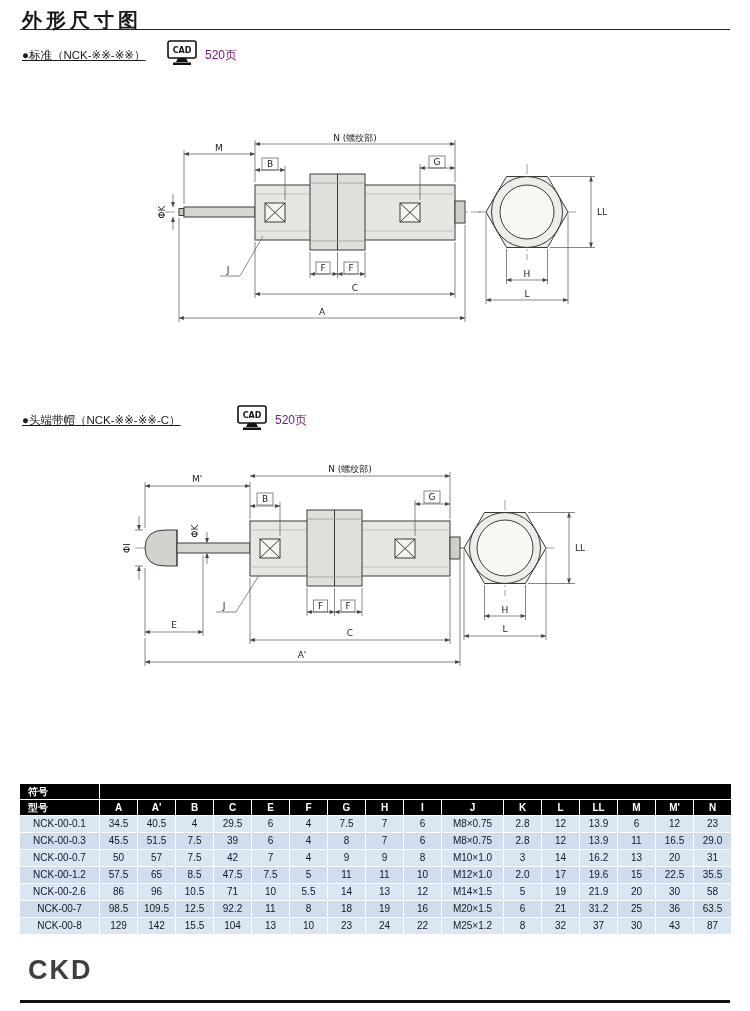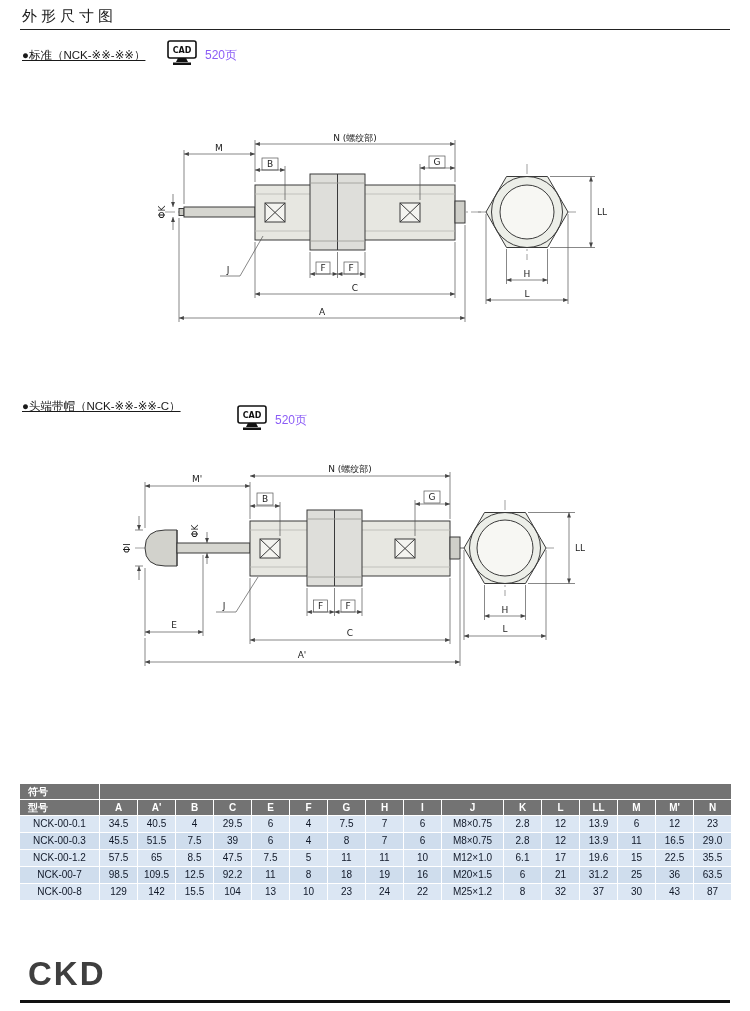--- a/index.html
+++ b/index.html
@@ -4,55 +4,55 @@
 <style>
   * { margin:0; padding:0; box-sizing:border-box; }
   html,body { width:750px; height:1011px; }
   body {
     position:relative; background:#ffffff; color:#111;
     font-family:"Liberation Sans","DejaVu Sans",sans-serif;
     overflow:hidden;
   }
   .title {
     position:absolute; left:22px; top:7px;
-    font-size:15px; font-weight:normal; letter-spacing:4px; color:#1a1a1a;
+    font-size:20px; font-weight:bold; letter-spacing:4px; color:#1a1a1a;
   }
   .title-rule { position:absolute; left:20px; right:20px; top:29px; border-top:1.5px solid #222; }
   .section-label { position:absolute; font-size:11.5px; color:#1a1a1a; white-space:nowrap;text-decoration:underline; }
   #sec1-label { left:22px; top:48px; }
-  #sec2-label { left:22px; top:399px; }
+  #sec2-label { left:22px; top:413px; }
   .cad-icon { position:absolute; width:32px; height:27px; }
   #cad1 { left:166px; top:40px; }
   #cad2 { left:236px; top:405px; }
-  .page-ref { position:absolute; font-size:12px; color:#8b5cf6; }
+  .page-ref { position:absolute; font-size:12px; color:#701a75; }
   #ref1 { left:205px; top:47px; }
   #ref2 { left:275px; top:412px; }
   .drawing1 { position:absolute; left:95px; top:128px; }
   .drawing2 { position:absolute; left:95px; top:458px; }
   svg text { font-family:"DejaVu Sans","Liberation Sans",sans-serif; }
 
   table.dim {
     position:absolute; left:19px; top:783px; width:712px;
     border-collapse:collapse; table-layout:fixed; font-size:10px;
   }
   table.dim th, table.dim td {
     border:1px solid #ffffff; text-align:center; padding:0;
     height:16px; line-height:16px; overflow:hidden; white-space:nowrap;
   }
   table.dim thead th {
-    background:#737373; color:#fff; font-weight:bold; height:15px; line-height:15px;
+    background:#000000; color:#fff; font-weight:bold; height:15px; line-height:15px;
   }
   table.dim th.corner { text-align:left; padding-left:8px; font-weight:bold; }
   table.dim tbody tr:nth-child(odd) td { background:#dbe6f3; }
   table.dim tbody tr:nth-child(even) td { background:#cfdded; }
   table.dim tbody td { color:#101828; }
 
   .logo {
     position:absolute; left:28px; top:955px;
-    font-size:33px; font-weight:900; letter-spacing:2px; color:#3f3f3f;
+    font-size:27px; font-weight:900; letter-spacing:2px; color:#3f3f3f;
   }
   .bottom-rule { position:absolute; left:20px; right:20px; top:1000px; border-top:3px solid #111; }
 </style>
 </head>
 <body>
 
 <div class="title">外形尺寸图</div>
 <div class="title-rule"></div>
 
 <div class="section-label" id="sec1-label">●标准（NCK-※※-※※）</div>
@@ -336,37 +336,75 @@
         <td>6</td>
         <td>M8×0.75</td>
         <td>2.8</td>
         <td>12</td>
         <td>13.9</td>
         <td>11</td>
         <td>16.5</td>
         <td>29.0</td>
       </tr>
       <tr>
+        <td>NCK-00-0.7</td>
+        <td>50</td>
+        <td>57</td>
+        <td>7.5</td>
+        <td>42</td>
+        <td>7</td>
+        <td>4</td>
+        <td>9</td>
+        <td>9</td>
+        <td>8</td>
+        <td>M10×1.0</td>
+        <td>3</td>
+        <td>14</td>
+        <td>16.2</td>
+        <td>13</td>
+        <td>20</td>
+        <td>31</td>
+      </tr>
+      <tr>
         <td>NCK-00-1.2</td>
         <td>57.5</td>
         <td>65</td>
         <td>8.5</td>
         <td>47.5</td>
         <td>7.5</td>
         <td>5</td>
         <td>11</td>
         <td>11</td>
         <td>10</td>
         <td>M12×1.0</td>
-        <td>6.1</td>
+        <td>2.0</td>
         <td>17</td>
         <td>19.6</td>
         <td>15</td>
         <td>22.5</td>
         <td>35.5</td>
+      </tr>
+      <tr>
+        <td>NCK-00-2.6</td>
+        <td>86</td>
+        <td>96</td>
+        <td>10.5</td>
+        <td>71</td>
+        <td>10</td>
+        <td>5.5</td>
+        <td>14</td>
+        <td>13</td>
+        <td>12</td>
+        <td>M14×1.5</td>
+        <td>5</td>
+        <td>19</td>
+        <td>21.9</td>
+        <td>20</td>
+        <td>30</td>
+        <td>58</td>
       </tr>
       <tr>
         <td>NCK-00-7</td>
         <td>98.5</td>
         <td>109.5</td>
         <td>12.5</td>
         <td>92.2</td>
         <td>11</td>
         <td>8</td>
         <td>18</td>

